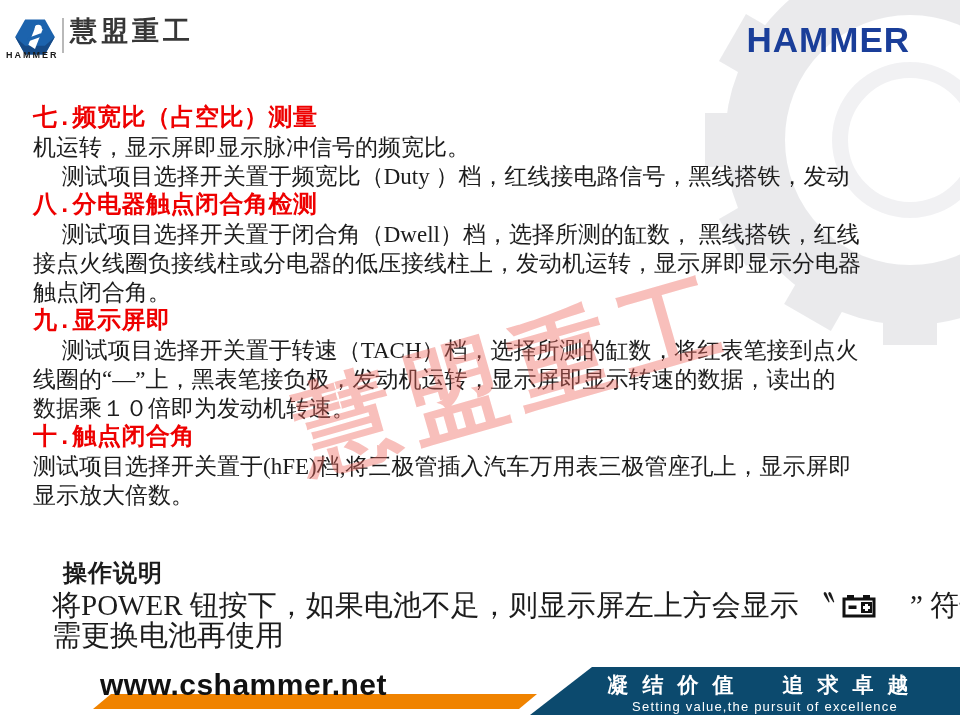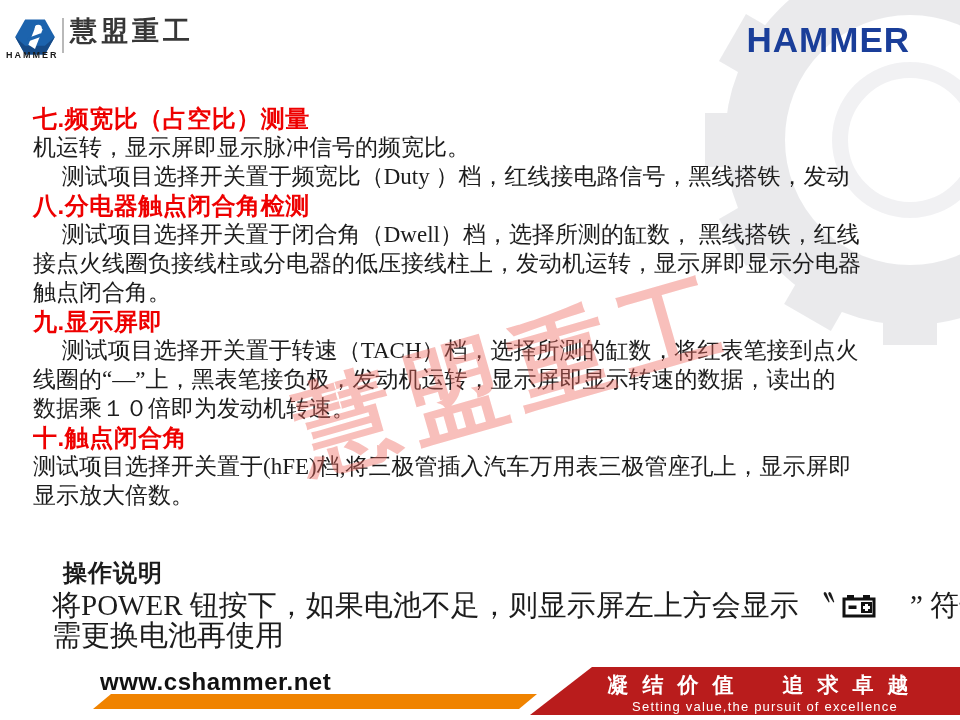--- a/index.html
+++ b/index.html
@@ -21,41 +21,41 @@
   .company-en{position:absolute;left:70px;top:48px;
     font-family:"Liberation Sans",sans-serif;font-size:12px;font-weight:600;
     letter-spacing:2.4px;color:#e07a34;}
   .brand-right{position:absolute;right:50px;top:20px;
     font-family:"Liberation Sans",sans-serif;font-size:35px;font-weight:900;
     letter-spacing:1px;color:#1a3e99;z-index:4;}
   
   .gear{position:absolute;right:-85px;top:-75px;z-index:1;opacity:.55;}
   
   .content{position:absolute;left:33px;top:104px;width:905px;z-index:2;color:#1c1c1c;}
-  .sec-heading{font-family:Liberation Sans, sans-serif;font-size:24px;font-weight:bold;
+  .sec-heading{font-family:Liberation Mono, monospace;font-size:24px;font-weight:bold;
     color:#ee0000;line-height:29px;white-space:nowrap;letter-spacing:.5px;}
   .t-line{font-size:23px;line-height:29px;white-space:nowrap;}
   .operation{position:absolute;left:52px;top:556px;z-index:2;color:#1c1c1c;}
   .op-title{font-size:24px;font-weight:bold;line-height:34px;letter-spacing:1px;margin-left:11px;}
   .op-line{font-size:29px;line-height:30px;white-space:nowrap;}
   .battery{display:inline-block;vertical-align:-4px;margin:0 4px 0 6px;}
   
   .watermark{position:absolute;left:280px;top:372px;z-index:3;pointer-events:none;
     font-family:"Liberation Sans",sans-serif;font-size:100px;font-weight:bold;
     letter-spacing:12px;color:rgba(238,102,92,.42);white-space:nowrap;
     transform:rotate(-16deg);transform-origin:0 0;}
   
   .website{position:absolute;left:100px;top:668px;z-index:3;
-    font-family:"Liberation Sans",sans-serif;font-size:24px;font-weight:900;
+    font-family:"Liberation Sans",sans-serif;font-size:30px;font-weight:900;
     letter-spacing:.5px;color:#111;}
   .orange-strip{position:absolute;left:93px;top:694px;width:444px;height:15px;
     z-index:2;background:#f08300;
     clip-path:polygon(18px 0,100% 0,calc(100% - 18px) 100%,0 100%);}
   .blue-banner{position:absolute;left:530px;top:667px;width:430px;height:48px;
-    z-index:2;background:#b91c1c;
+    z-index:2;background:#0c4a6e;
     clip-path:polygon(62px 0,100% 0,100% 100%,0 100%);
     text-align:center;color:#fff;font-family:"Liberation Sans",sans-serif;}
   .slogan-cn{margin-top:4px;padding-left:40px;font-size:21px;font-weight:bold;
     letter-spacing:14px;white-space:nowrap;}
   .slogan-en{padding-left:40px;font-size:13px;letter-spacing:1.2px;white-space:nowrap;}
 </style>
 </head>
 <body>
 
 <div class="slide">

